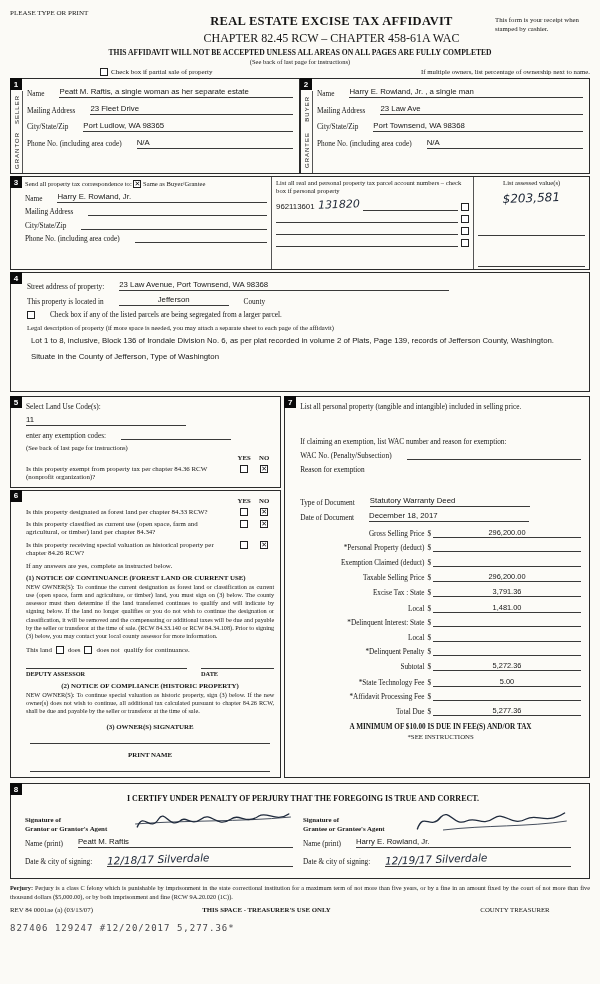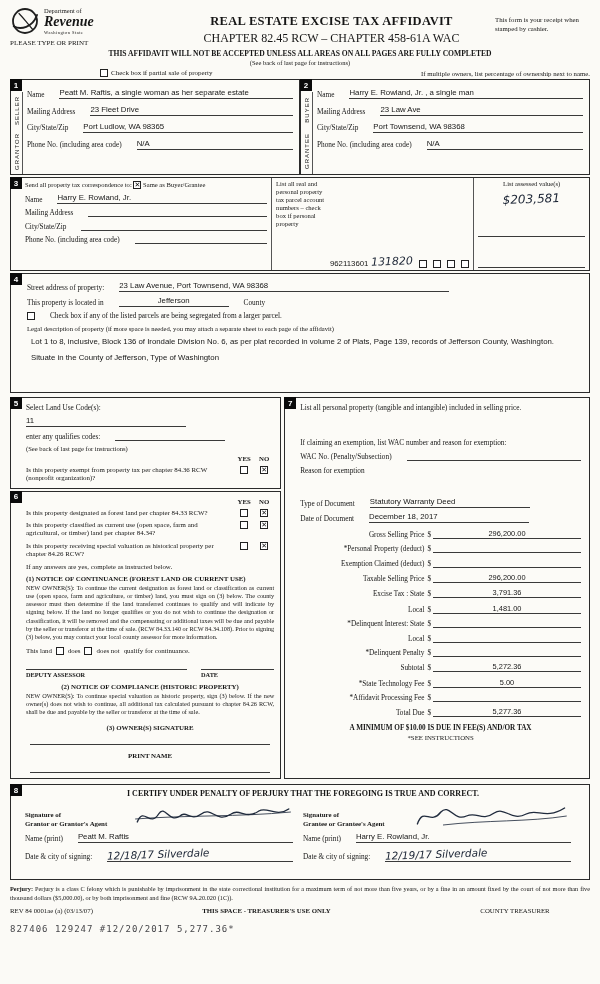--- a/index.html
+++ b/index.html
@@ -14,42 +14,42 @@
   .lt1{font-size:6.5px}
   .lt2{font-size:14px;font-weight:bold;font-style:italic}
   .lt3{font-size:4.5px;letter-spacing:.5px}
   .please{font-size:7px;margin-top:3px}
   .titleblk{flex:1;text-align:center;padding-top:8px}
   .title{font-size:12.5px;font-weight:bold;letter-spacing:.3px}
   .chapter{font-size:12px;margin-top:2px}
   .receipt{width:95px;font-size:6.8px;text-align:left;padding-top:10px;line-height:1.3}
   .warn{text-align:center;font-size:7.6px;font-weight:bold;margin-top:2px}
   .seeback{text-align:center;font-size:6.5px;margin-top:1px}
-  .partialrow{display:flex;align-items:center;font-size:7px;margin:3px 0 2px 0}
+  .partialrow{display:flex;align-items:flex-start;font-size:7px;margin:3px 0 2px 0}
   .partialrow .left{margin-left:90px;display:flex;align-items:center;gap:3px}
   .partialrow .right{margin-left:auto;font-size:6.8px}
   
   .cb{display:inline-block;width:8px;height:8px;border:1px solid #222;font-family:"DejaVu Sans",sans-serif;font-size:7px;line-height:7px;text-align:center;vertical-align:middle;flex:none;background:#fff}
   .box{border:1px solid #2b2b2b;position:relative;background:#fcfbf7}
   .num{position:absolute;top:-1px;left:-1px;width:12px;height:12px;background:#0a0a0a;color:#fff;font:bold 8px "Liberation Sans",sans-serif;display:flex;align-items:center;justify-content:center;z-index:2}
   .frow{display:flex;align-items:flex-end;gap:15px;font-size:7.3px;line-height:1.15}
   .lbl{white-space:nowrap}
   .ul{flex:1;border-bottom:1px solid #3a3a3a;min-height:9px}
   .val{font-family:"Liberation Sans",sans-serif;font-size:7.8px}
   .line{border-bottom:1px solid #3a3a3a;min-height:9px;flex:1}
   
   .row12{display:flex;margin-top:2px}
   .row12 .box{width:50%;height:96px}
   .vstrip{position:absolute;left:0;top:12px;bottom:0;width:12px;border-right:1px solid #555;display:flex;flex-direction:column;justify-content:space-around;align-items:center}
   .vstrip span{writing-mode:vertical-rl;transform:rotate(180deg);font:6px "Liberation Sans",sans-serif;letter-spacing:1px}
   .fields{padding:9px 6px 3px 16px;display:flex;flex-direction:column;gap:7px}
   
   .s3{margin-top:2px;height:94px;display:flex}
   .s3l{width:45%;padding:3px 4px 3px 14px;display:flex;flex-direction:column;gap:4.5px}
-  .s3m{width:35%;border-left:1px solid #555;padding:2px 4px;display:flex;flex-direction:row;gap:3px}
+  .s3m{width:35%;border-left:1px solid #555;padding:2px 4px;display:flex;flex-direction:column;gap:3px}
   .s3r{width:20%;border-left:1px solid #555;padding:2px 4px;display:flex;flex-direction:column;gap:4px}
   .s3head{font-size:6.6px;line-height:1.2}
   .prow{display:flex;align-items:flex-end;gap:3px;font-size:7.3px}
   
   .s4{margin-top:2px;height:120px;padding:4px 8px 3px 16px;display:flex;flex-direction:column;gap:5px}
   .legal-lbl{font-size:6.6px}
   .legal{font-size:7.8px;line-height:1.35;padding-left:4px}
   
   .main{display:flex;margin-top:4px;align-items:stretch}
   .colL{width:47%;display:flex;flex-direction:column}
@@ -77,53 +77,41 @@
   .s7 .frow{margin-top:5px}
   .mrows{margin-top:4px}
   .mrow{display:flex;align-items:flex-end;font-size:7.2px;margin-top:5.4px}
   .mlab{flex:1;text-align:right;padding-right:3px;white-space:nowrap}
   .dollar{padding-right:2px}
   .mval{width:148px;border-bottom:1px solid #3a3a3a;text-align:center;font-family:"Liberation Sans",sans-serif;font-size:7.4px;min-height:9px}
   .minnote{font-size:7.2px;font-weight:bold;text-align:center;margin-top:7px}
   .seeinstr{font-size:6.8px;text-align:center;margin-top:2px}
   
   .s8{margin-top:5px;height:96px;padding:3px 8px 3px 14px}
-  .certify{font-size:8px;font-weight:bold;text-align:center;margin-top:1px}
+  .certify{font-size:8px;font-weight:bold;text-align:center;margin-top:7px}
   .s8grid{display:flex;margin-top:4px}
   .s8cell{width:50%;padding-right:10px;position:relative}
   .sigrow{display:flex;align-items:flex-end;height:26px}
   .siglbl{font-size:6.9px;font-weight:bold;line-height:1.25;width:108px}
   .sigsvg{flex:1;height:26px;margin-top:-14px}
   .s8cell .frow{margin-top:5px}
   
   .perjury{font-size:6.3px;line-height:1.35;margin-top:5px;text-align:justify}
   .footrow{display:flex;align-items:center;font-size:6.8px;margin-top:5px}
   .footrow .c{flex:1;text-align:center;font-weight:bold}
   .footrow .r{width:150px;text-align:center}
   .stamp{font-family:"DejaVu Sans Mono",monospace;font-size:9px;letter-spacing:1px;color:#46464a;margin-top:10px}
 </style>
 </head>
 <body>
 
 <div class="page">
 
   <header class="hdr">
     <div class="logo">
-      <div class="logo-top">
-        <svg class="logo-mark" viewBox="0 0 40 40">
-          <circle cx="20" cy="20" r="16" fill="none" stroke="#1f1f1f" stroke-width="2.4"></circle>
-          <path d="M5 27 C 14 32, 30 29, 36 12" fill="none" stroke="#1f1f1f" stroke-width="2.6" stroke-linecap="round"></path>
-          <path d="M12 10 C 18 16, 22 22, 30 31" fill="none" stroke="#1f1f1f" stroke-width="1.6" stroke-linecap="round"></path>
-        </svg>
-        <div class="logo-text">
-          <div class="lt1">Department of</div>
-          <div class="lt2">Revenue</div>
-          <div class="lt3">Washington State</div>
-        </div>
-      </div>
       <div class="please">PLEASE TYPE OR PRINT</div>
     </div>
     <div class="titleblk">
       <div class="title">REAL ESTATE EXCISE TAX AFFIDAVIT</div>
       <div class="chapter">CHAPTER 82.45 RCW – CHAPTER 458-61A WAC</div>
     </div>
     <div class="receipt">This form is your receipt when stamped by cashier.</div>
   </header>
 
   <div class="warn">THIS AFFIDAVIT WILL NOT BE ACCEPTED UNLESS ALL AREAS ON ALL PAGES ARE FULLY COMPLETED</div>
@@ -270,21 +258,21 @@
     <div class="colL">
 
       <section class="box s5">
         <div class="num">5</div>
         <div style="font-size:7.3px;margin-top:2px">Select Land Use Code(s):</div>
         <div class="frow">
             <span class="ul val" style="flex:0 0 160px">11</span>
             <span style="flex:1"></span>
           </div>
         <div class="frow">
-            <span class="lbl">enter any qualifies codes:</span>
+            <span class="lbl">enter any exemption codes:</span>
             <span class="ul" style="flex:0 0 110px"></span>
             <span style="flex:1"></span>
           </div>
         <div style="font-size:6.6px;margin-top:4px">(See back of last page for instructions)</div>
         <div class="yn">
             <span>YES</span>
             <span>NO</span>
           </div>
         <div class="qrow">
           <span class="qtext">Is this property exempt from property tax per chapter 84.36 RCW (nonprofit organization)?</span>

